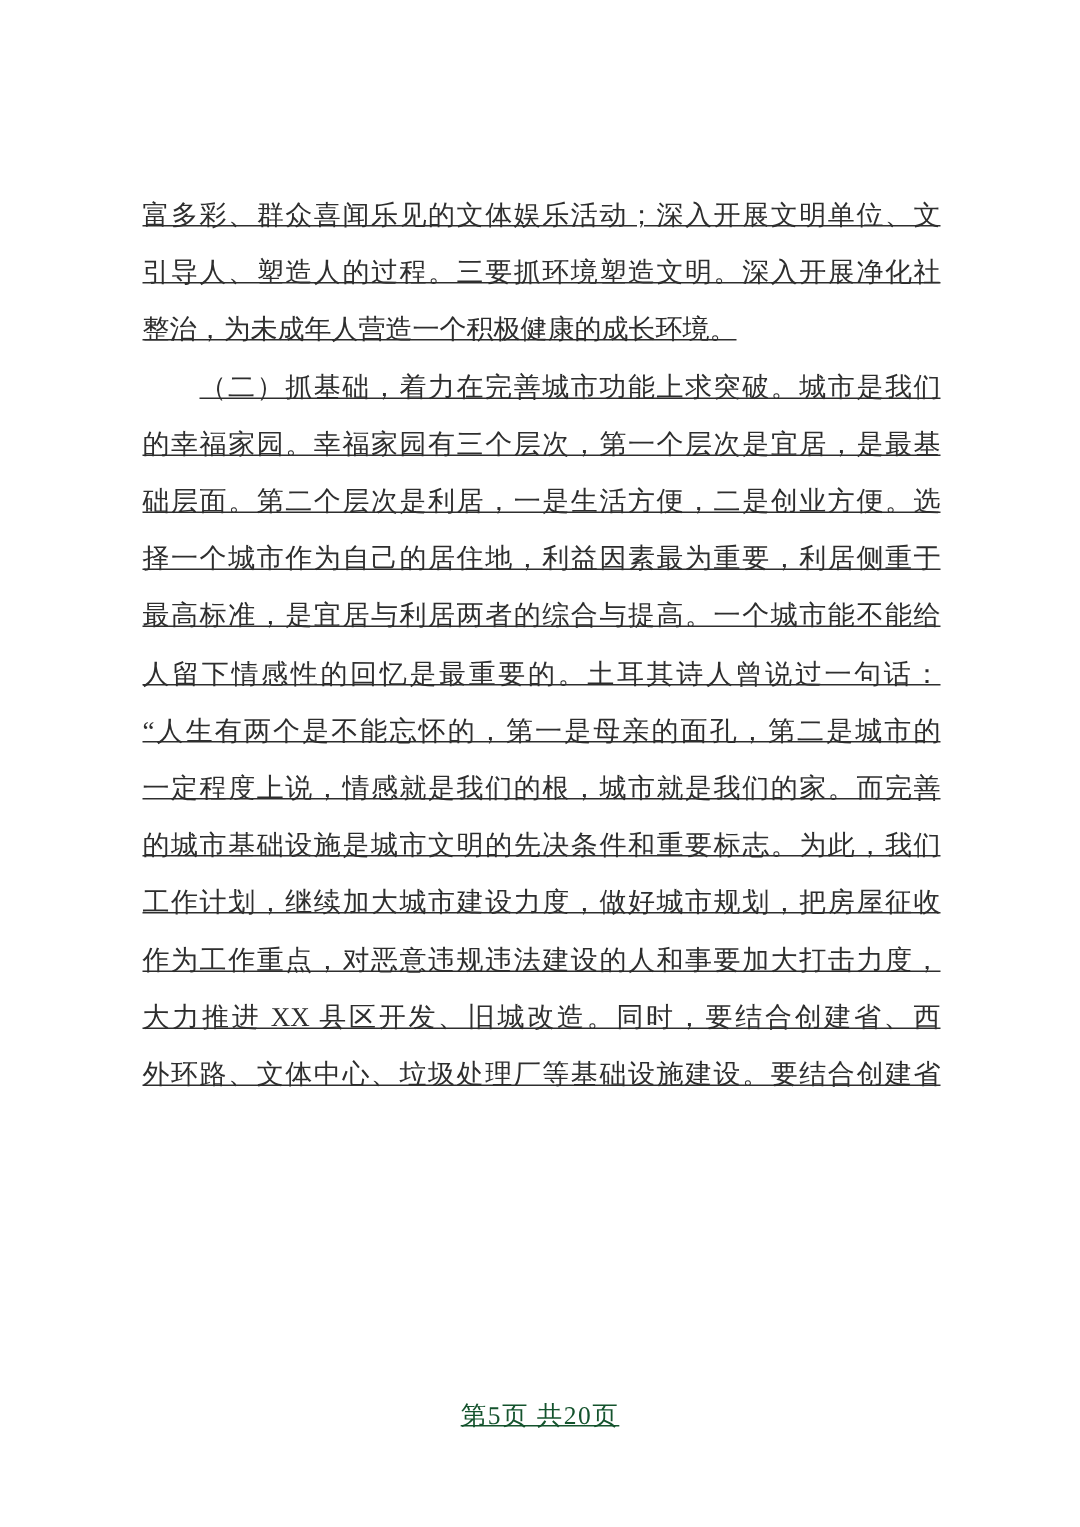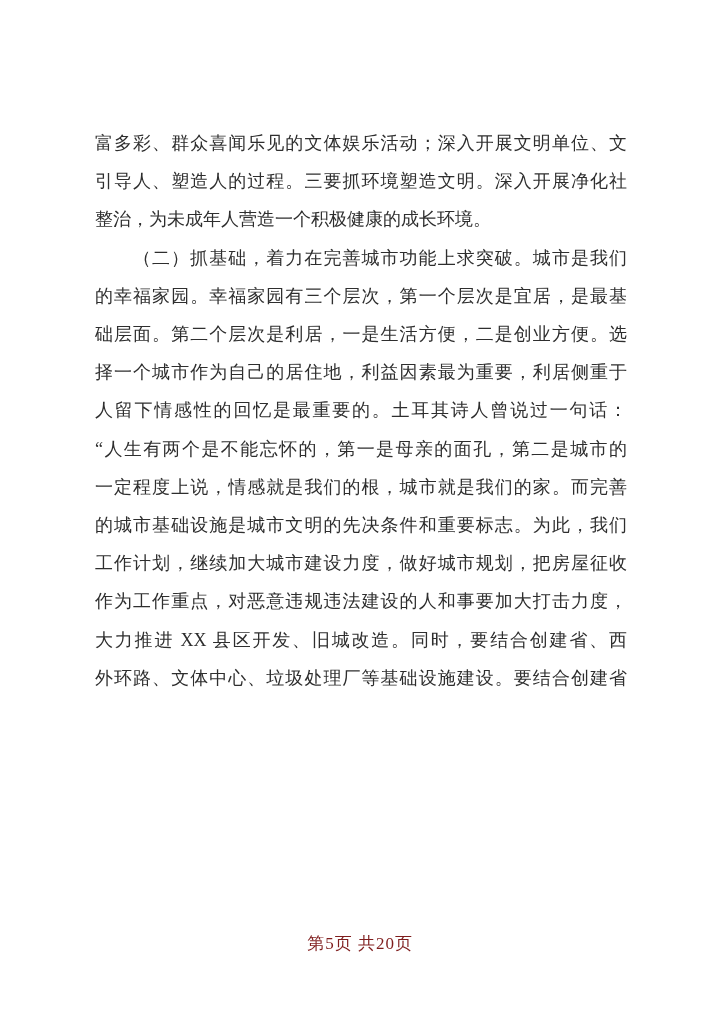--- a/index.html
+++ b/index.html
@@ -18,20 +18,21 @@
   .text-block {
     position: absolute;
     left: 95px;
     top: 124px;
     width: 532px;
     color: #2e2e2e;
   }
   .para {
     margin: 0;
     padding: 0;
+    text-decoration: underline;
   }
   .line {
     display: block;
     font-size: 18px;
     line-height: 38.2px;
     white-space: normal;
     text-align: justify;
     text-align-last: justify;
     -moz-text-align-last: justify;
   }
@@ -43,42 +44,44 @@
     text-indent: 38px;
   }
   .footer {
     position: absolute;
     left: 0;
     top: 932px;
     width: 720px;
     text-align: center;
     font-size: 17px;
     line-height: 24px;
-    color: #7f1d1d;
+    color: #14532d;
     letter-spacing: 1px;
+    text-decoration: underline;
   }
 </style>
 </head>
 <body>
 
 <div class="page">
 
   <div class="text-block">
 
     <div class="para">
       <span class="line">富多彩、群众喜闻乐见的文体娱乐活动；深入开展文明单位、文</span>
       <span class="line">引导人、塑造人的过程。三要抓环境塑造文明。深入开展净化社</span>
       <span class="line no-stretch">整治，为未成年人营造一个积极健康的成长环境。</span>
     </div>
 
     <div class="para">
       <span class="line indent">（二）抓基础，着力在完善城市功能上求突破。城市是我们</span>
       <span class="line">的幸福家园。幸福家园有三个层次，第一个层次是宜居，是最基</span>
       <span class="line">础层面。第二个层次是利居，一是生活方便，二是创业方便。选</span>
       <span class="line">择一个城市作为自己的居住地，利益因素最为重要，利居侧重于</span>
+      <span class="line">最高标准，是宜居与利居两者的综合与提高。一个城市能不能给</span>
       <span class="line">人留下情感性的回忆是最重要的。土耳其诗人曾说过一句话：</span>
       <span class="line">“人生有两个是不能忘怀的，第一是母亲的面孔，第二是城市的</span>
       <span class="line">一定程度上说，情感就是我们的根，城市就是我们的家。而完善</span>
       <span class="line">的城市基础设施是城市文明的先决条件和重要标志。为此，我们</span>
       <span class="line">工作计划，继续加大城市建设力度，做好城市规划，把房屋征收</span>
       <span class="line">作为工作重点，对恶意违规违法建设的人和事要加大打击力度，</span>
       <span class="line">大力推进 XX 县区开发、旧城改造。同时，要结合创建省、西</span>
       <span class="line">外环路、文体中心、垃圾处理厂等基础设施建设。要结合创建省</span>
     </div>
 

